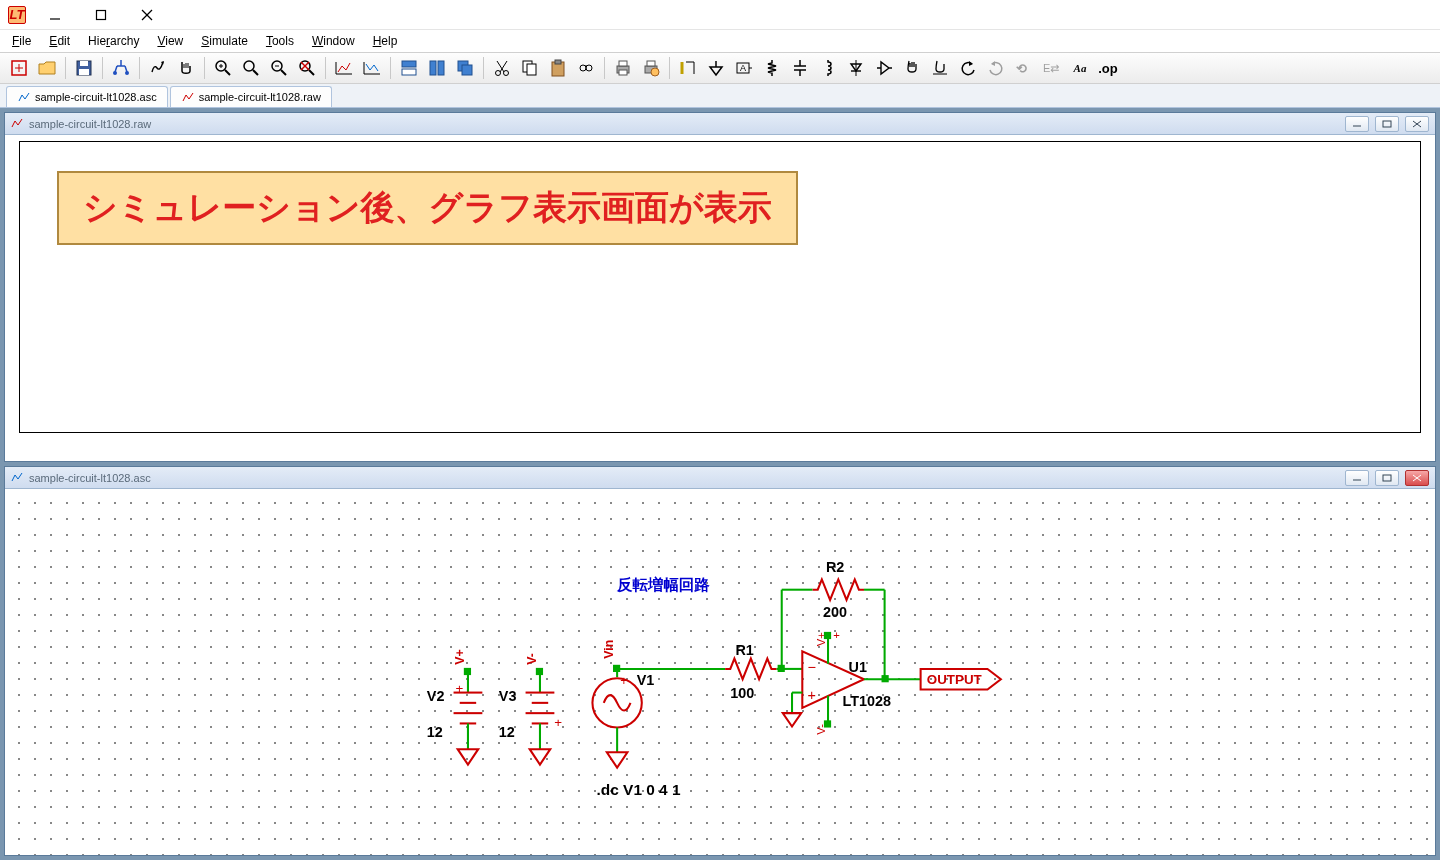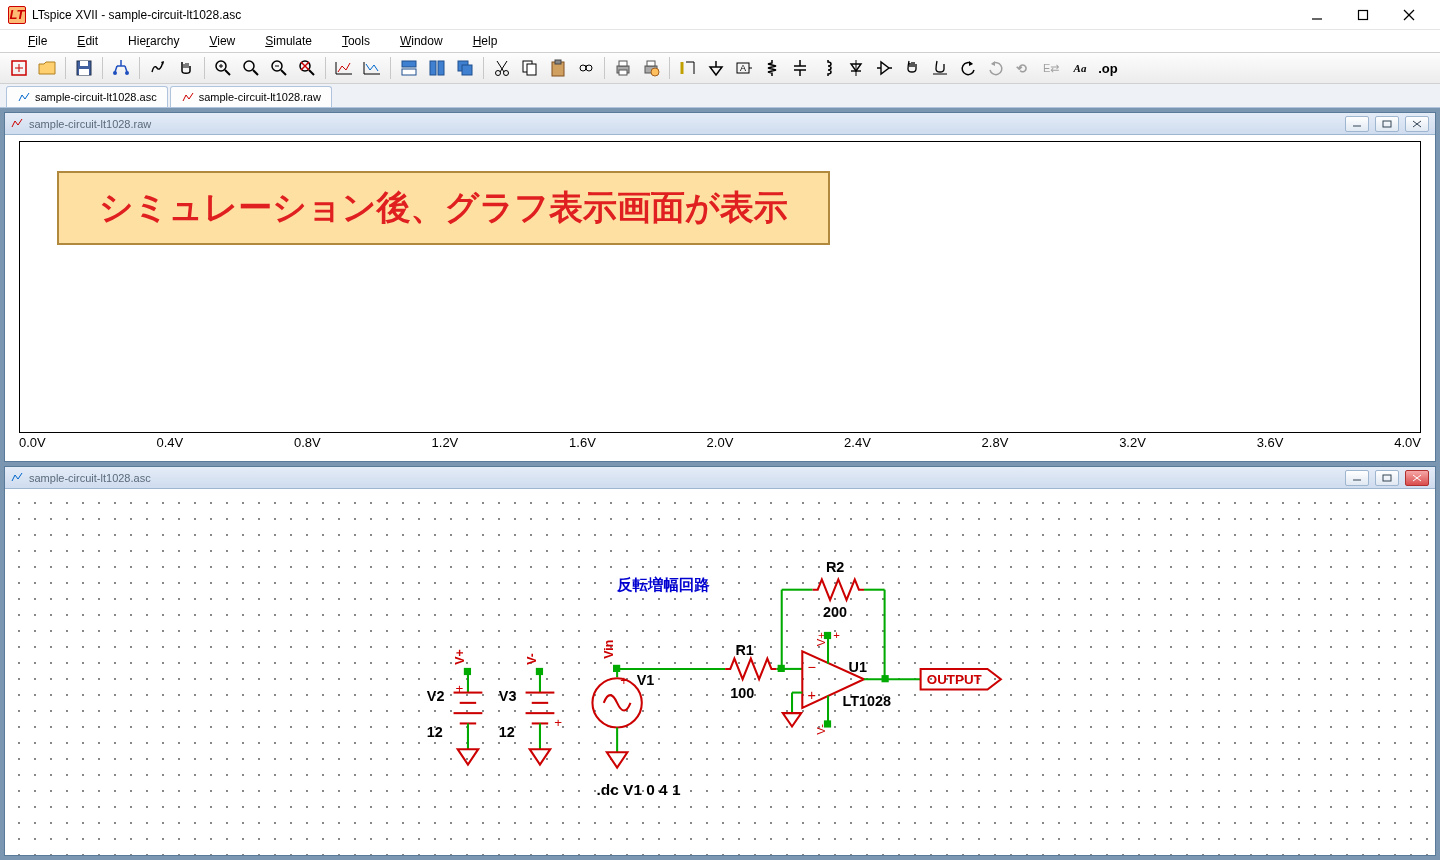--- a/index.html
+++ b/index.html
@@ -3,21 +3,21 @@
 <meta charset="utf-8">
 <style>
 * { box-sizing: border-box; margin: 0; padding: 0; font-family: "Segoe UI", Tahoma, sans-serif; }
 body { width: 1440px; height: 860px; background: #fff; overflow: hidden; font-size: 12px; }
 
 .titlebar { height: 30px; display: flex; align-items: center; padding: 0 8px; background: #fff; border-bottom: 1px solid #e5e5e5; }
 .titlebar .title { font-size: 12px; color: #000; flex: 1; }
 .titlebar .winbtn { width: 46px; height: 30px; display: flex; align-items: center; justify-content: center; }
 .titlebar .winbtn svg { stroke: #000; }
 
-.menubar { height: 22px; display: flex; align-items: center; gap: 14px; padding: 0 20px; background: #fff; }
+.menubar { height: 22px; display: flex; align-items: center; gap: 2px; padding: 0 4px; background: #fff; }
 .menubar .mitem { padding: 2px 8px; font-size: 12px; cursor: default; }
 .menubar .mitem u { text-decoration: underline; }
 
 .toolbar { height: 32px; display: flex; align-items: center; gap: 2px; padding: 2px 6px; background: linear-gradient(#fdfdfd,#ececec); border-top:1px solid #d0d0d0; border-bottom:1px solid #d0d0d0; }
 .toolbar .tbtn { width: 26px; height: 26px; display:flex; align-items:center; justify-content:center; border:1px solid transparent; }
 .toolbar .sep { width:1px; height:22px; background:#c8c8c8; margin:0 3px; }
 
 .tabbar { height: 24px; display:flex; align-items:flex-end; border-bottom:1px solid #b0c4de; background:#eef2f7; padding-left:6px; gap:0; }
 .tabbar .tab { display:flex; align-items:center; gap:4px; font-size:11px; padding:3px 10px; border:1px solid #b0c4de; border-bottom:none; background:#fdfdfd; margin-right:2px; border-radius:3px 3px 0 0; }
 .tabbar .tab .ticon { width:14px; height:14px; display:flex; align-items:center; justify-content:center;}
@@ -25,34 +25,33 @@
 .workspace { height: 752px; background:#7a96b0; padding:4px; display:flex; flex-direction:column; gap:4px; }
 
 .pane { flex:1; background:#fff; border:1px solid #5a7a9a; display:flex; flex-direction:column; min-height:0; }
 .pane-title { height:22px; background:linear-gradient(#e4ecf7,#cfdcef); border-bottom:1px solid #9fb6d0; display:flex; align-items:center; padding:0 6px; font-size:11px; color:#5a6a7a; gap:6px;}
 .pane-title .spacer{flex:1;}
 .pane-title .pbtn{ width:24px; height:16px; border:1px solid #9fb6d0; background:linear-gradient(#fff,#e0e8f2); border-radius:2px; display:flex; align-items:center; justify-content:center;}
 .pane-title .pbtn.red{ background:linear-gradient(#f7a8a8,#d94c4c); border-color:#b03030;}
 
 .plot-area { flex:1; position:relative; margin:6px; }
 .plot-border { position:absolute; inset:0 8px 22px 8px; border:1px solid #000; }
-.overlay-msg { position:absolute; left:46px; top:30px; background:#ffe0a3; border:2px solid #b0893f; padding:12px 40px; font-size:34px; font-weight:bold; color:#e02020; font-family:Liberation Sans, sans-serif; }
+.overlay-msg { position:absolute; left:46px; top:30px; background:#ffe0a3; border:2px solid #b0893f; padding:12px 24px; font-size:34px; font-weight:bold; color:#e02020; font-family:Liberation Sans, sans-serif; }
 .xaxis { position:absolute; left:8px; right:8px; bottom:0; height:20px; display:flex; justify-content:space-between; font-size:13px; }
 
 .schematic { flex:1; position:relative; background:#fff; overflow:hidden; }
 .dotgrid { position:absolute; inset:0; background-image: radial-gradient(circle, #888 0.8px, transparent 0.8px); background-size: 16px 16px; background-position: 6px 6px; }
 
 .logo { width:18px; height:18px; display:flex; align-items:center; justify-content:center; color:#c00; font-weight:bold; font-style:italic; font-size:13px; border:1px solid #c00; border-radius:2px; margin-right:6px; background:#fdba74;}
 </style>
 </head>
 <body>
 
 <div class="titlebar">
   <div class="logo">LT</div>
-  <div class="title">LTspice XVII - sample-circuit-lt1028.asc</div>
   <div class="winbtn">
       <svg width="12" height="12">
         <line x1="1" y1="10" x2="11" y2="10" stroke-width="1.2"></line>
       </svg>
     </div>
   <div class="winbtn">
       <svg width="12" height="12">
         <rect x="1.5" y="1.5" width="9" height="9" fill="none" stroke-width="1.2"></rect>
       </svg>
     </div>
@@ -354,33 +353,20 @@
       <span class="pbtn">
           <svg width="10" height="8">
             <line x1="1" y1="1" x2="9" y2="7" stroke="#345"></line>
             <line x1="9" y1="1" x2="1" y2="7" stroke="#345"></line>
           </svg>
         </span>
     </div>
     <div class="plot-area">
       <div class="plot-border"></div>
       <div class="overlay-msg">シミュレーション後、グラフ表示画面が表示</div>
-      <div class="xaxis">
-        <span>0.0V</span>
-        <span>0.4V</span>
-        <span>0.8V</span>
-        <span>1.2V</span>
-        <span>1.6V</span>
-        <span>2.0V</span>
-        <span>2.4V</span>
-        <span>2.8V</span>
-        <span>3.2V</span>
-        <span>3.6V</span>
-        <span>4.0V</span>
-      </div>
     </div>
   </div>
 
   <div class="pane">
     <div class="pane-title">
       <span class="ticon"><svg width="12" height="12">
             <path d="M1 10 L4 4 L7 8 L11 2" stroke="#06c" fill="none"></path>
           </svg></span>
       <span>sample-circuit-lt1028.asc</span>
       <span class="spacer"></span>

